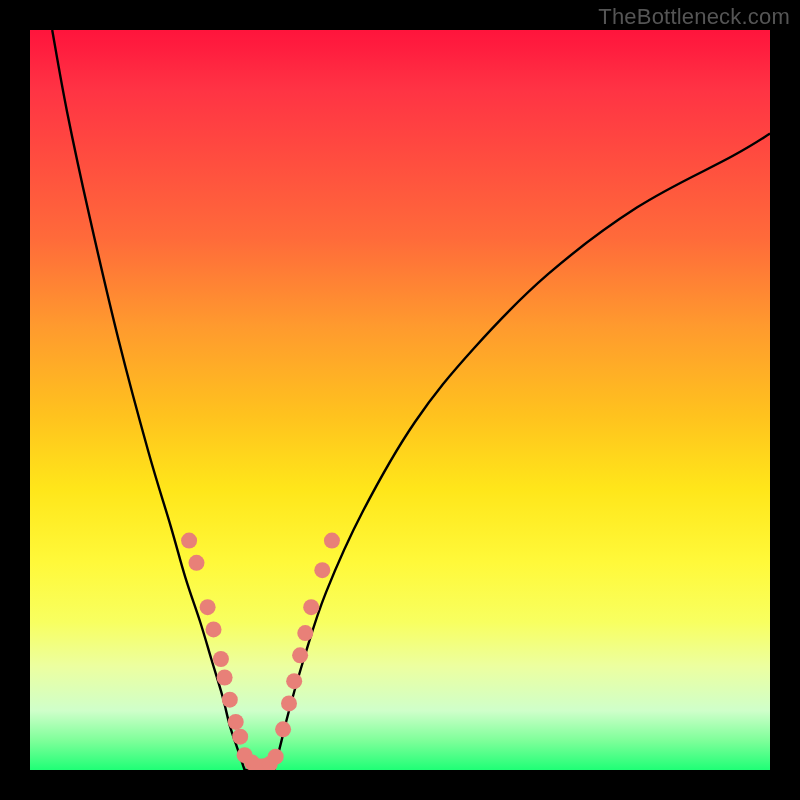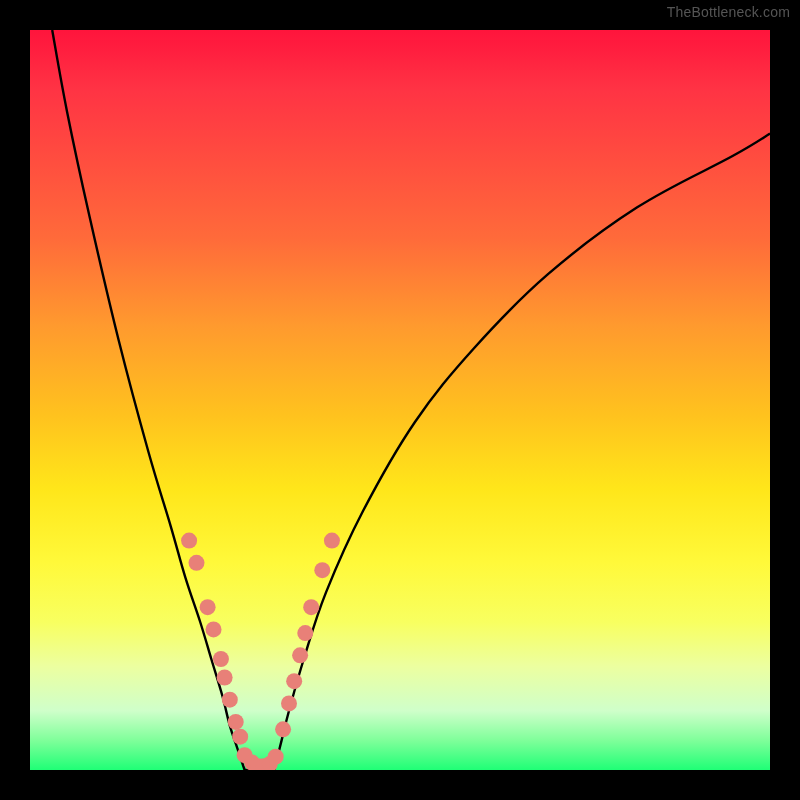--- a/index.html
+++ b/index.html
@@ -30,21 +30,21 @@
       #cfffca 92%,
       #7fff9a 96%,
       #1fff76 100%
     );
   }
   .watermark {
     position: absolute;
     top: 4px;
     right: 10px;
     color: #555;
-    font-size: 14px;
+    font-size: 22px;
     font-weight: 500;
     letter-spacing: 0.2px;
   }
   svg.plot {
     position: absolute;
     top: 0;
     left: 0;
     width: 740px;
     height: 740px;
   }

